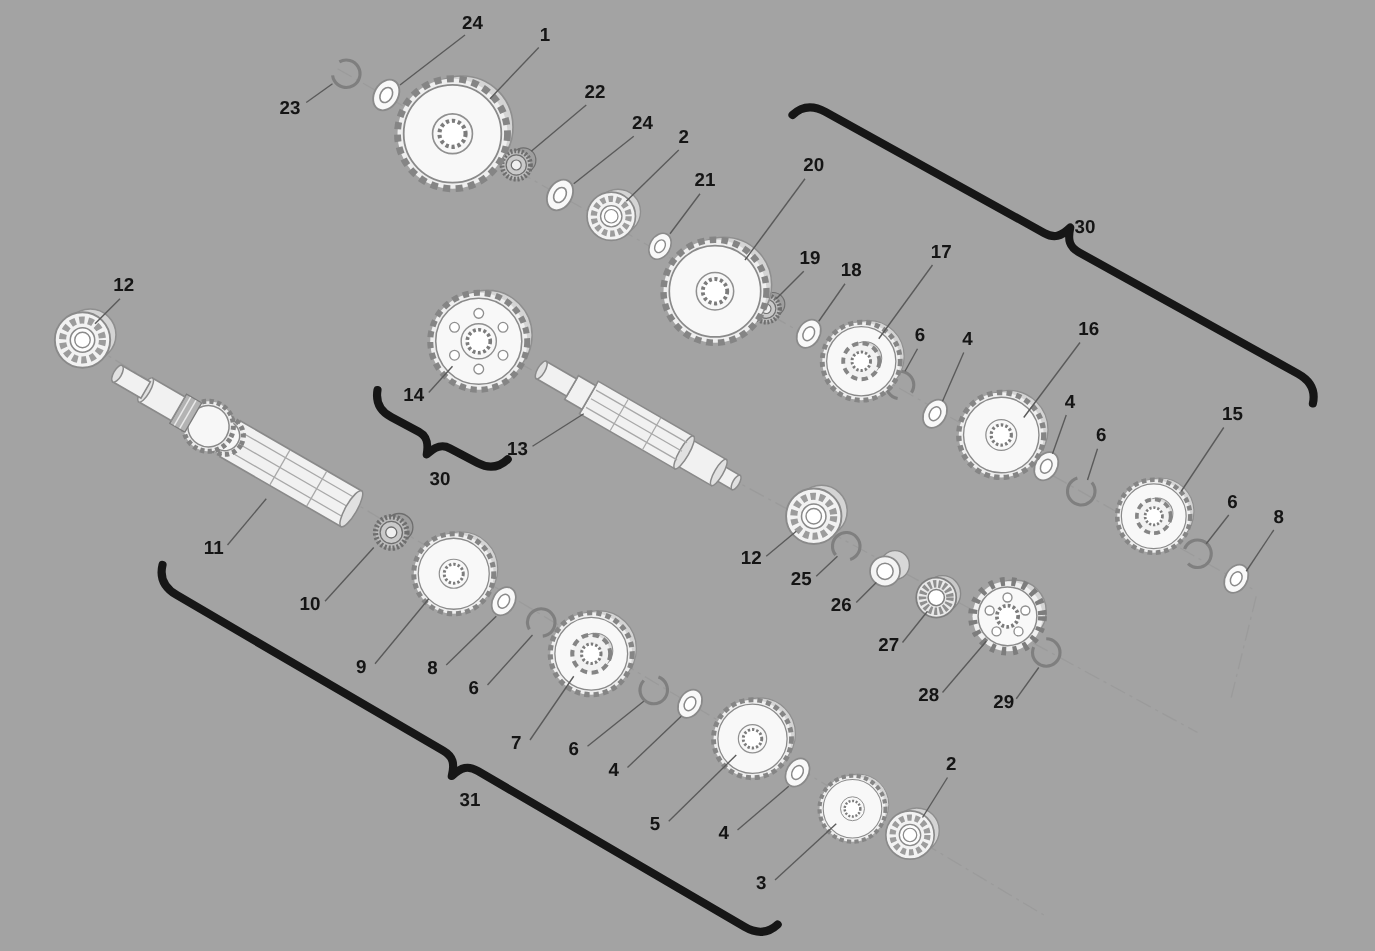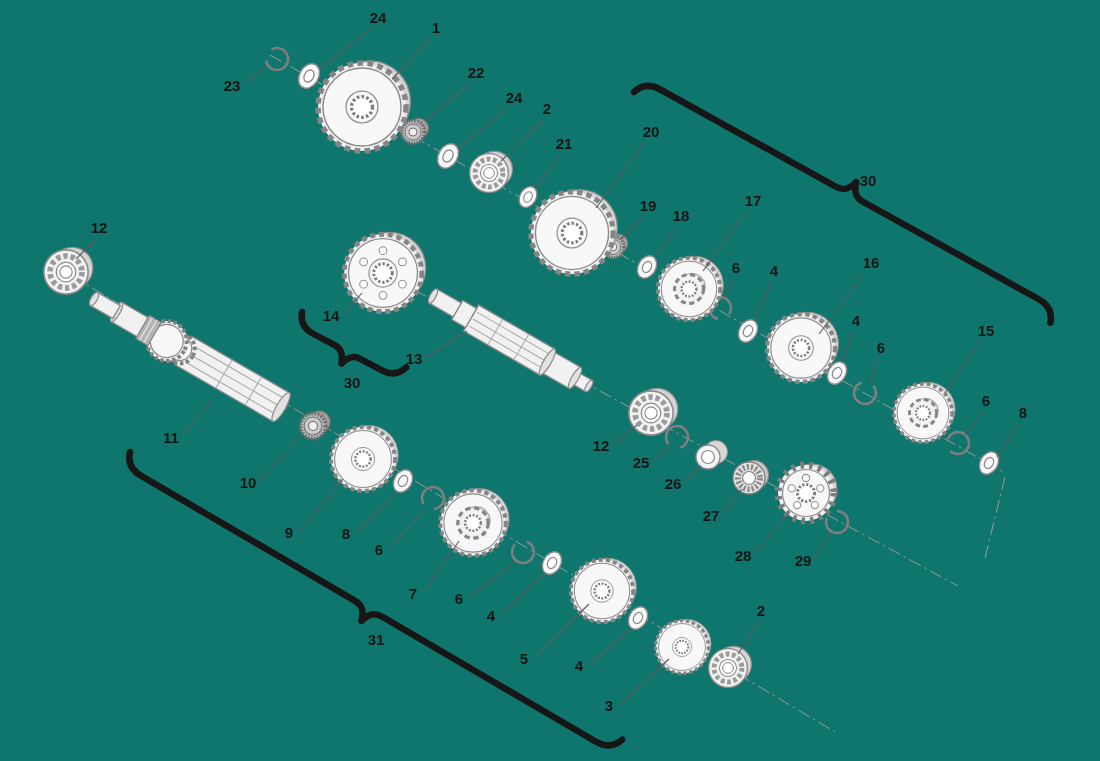--- a/index.html
+++ b/index.html
@@ -1,17 +1,17 @@
 <!DOCTYPE html>
 <html><head>
 <meta charset="utf-8">
 <title>Diagram</title>
 <style>
   html,body{margin:0;padding:0;background:#ffffff;}
-  .stage{position:relative;width:1100px;height:761px;background:#0f766e;overflow:hidden;
+  .stage{position:relative;width:1100px;height:761px;background:#a3a3a3;overflow:hidden;
          font-family:"Liberation Sans",sans-serif;}
   svg{display:block;}
   text.callout{font-family:"Liberation Sans",sans-serif;font-size:15px;font-weight:bold;fill:#151515;}
   .leader{stroke:#5a5a5a;stroke-width:1.1;}
   .axis{stroke:#9b9b9b;stroke-width:1;stroke-dasharray:13 4 2.5 4;fill:none;}
   .brace{fill:none;stroke:#161616;stroke-width:6.5;stroke-linecap:round;stroke-linejoin:round;}
 </style>
 </head>
 <body>
 

